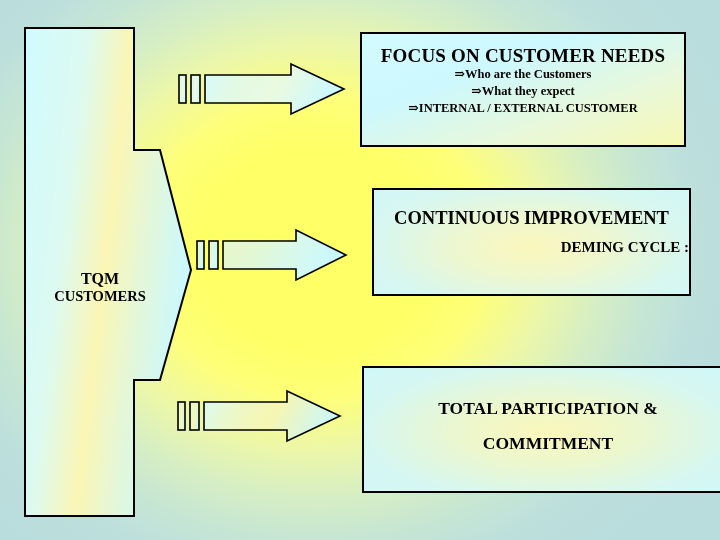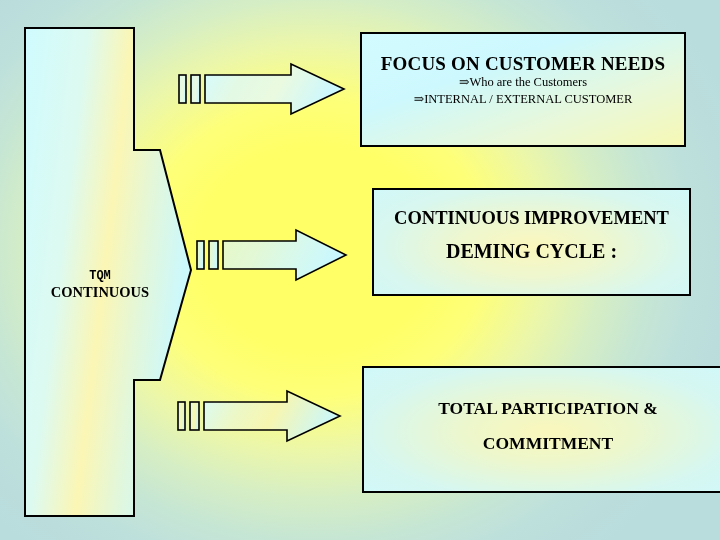--- a/index.html
+++ b/index.html
@@ -52,55 +52,55 @@
     text-align: center;
     color: #000000;
   }
 
   #box-focus {
     left: 360px; top: 32px; width: 326px; height: 115px;
     background: linear-gradient(160deg, #d2fbff 0%, #cdf8fd 35%, #e9f8d9 70%, #f6f8b4 100%);
   }
   #box-focus .title {
     font-size: 19px; font-weight: bold; letter-spacing: .2px;
-    margin-top: 20px; line-height: 1.05;
+    margin-top: 12px; line-height: 1.05;
   }
   #box-focus .bullet {
-    font-size: 12.5px; font-weight: normal; line-height: 1.35;
+    font-size: 12.5px; font-weight: bold; line-height: 1.35;
   }
 
   #box-ci {
     left: 372px; top: 188px; width: 319px; height: 108px;
     background: radial-gradient(ellipse 78% 95% at 50% 55%, #fbf7bd 0%, #eef7cf 30%, #d8f7ef 62%, #cdf8fd 100%);
   }
   #box-ci .title {
     font-size: 18.5px; font-weight: bold; margin-top: 18px; line-height: 1.1;
   }
   #box-ci .line {
-    font-size: 20px; font-weight: bold; line-height: 1.32;
+    font-size: 15px; font-weight: bold; line-height: 1.32; text-align: right;
   }
   #box-ci .line.first { margin-top: 10px; }
 
   #box-tp {
     left: 362px; top: 366px; width: 372px; height: 127px;
     background: radial-gradient(ellipse 80% 90% at 50% 52%, #faf7bb 0%, #edf7cc 28%, #d6f7f1 62%, #ccf8fe 100%);
   }
   #box-tp .title {
     font-size: 17.5px; font-weight: bold; line-height: 1.4; margin-top: 28px;
   }
 
   
   #tqm-label {
     position: absolute;
     left: 25px; top: 270px; width: 150px;
     text-align: center;
     color: #000000;
     pointer-events: none;
   }
-  #tqm-label .l1 { font-size: 12px; font-weight: bold; line-height: 1.15; font-family: Liberation Mono, monospace; }
+  #tqm-label .l1 { font-size: 16px; font-weight: bold; line-height: 1.15; }
   #tqm-label .l2 { font-size: 14.5px; font-weight: bold; line-height: 1.15; }
 </style>
 </head>
 <body>
 
 <div id="slide">
 
   <div id="bg-gradient"></div>
 
   <div id="left-arrow">
@@ -113,21 +113,21 @@
           <stop offset="78%" stop-color="#e4f7d8"></stop>
           <stop offset="100%" stop-color="#cdf8fb"></stop>
         </linearGradient>
       </defs>
       <path d="M 0,0 L 109,0 L 109,122 L 135,122 L 166,242 L 135,352 L 109,352 L 109,488 L 0,488 Z" fill="url(#lgArrow)" stroke="#000000" stroke-width="2"></path>
     </svg>
   </div>
 
   <div id="tqm-label">
     <div class="l1">TQM</div>
-    <div class="l2">CONTINUOUS</div>
+    <div class="l2">CUSTOMERS</div>
   </div>
 
   <div class="mini-arrow" style="left:178px; top:63px; width:168px; height:52px;">
     <svg width="168" height="52" viewBox="0 0 168 52">
       <defs>
         <linearGradient id="lgA1" x1="0" y1="0" x2="1" y2="0.2">
           <stop offset="0%" stop-color="#d5fbff"></stop>
           <stop offset="30%" stop-color="#e3f9e4"></stop>
           <stop offset="60%" stop-color="#eafae0"></stop>
           <stop offset="100%" stop-color="#cbf7ff"></stop>
@@ -167,20 +167,21 @@
       </defs>
       <rect x="1" y="12" width="7" height="28" fill="url(#lgA3)" stroke="#000" stroke-width="1.6"></rect>
       <rect x="13" y="12" width="9" height="28" fill="url(#lgA3)" stroke="#000" stroke-width="1.6"></rect>
       <path d="M 27,12 L 110,12 L 110,1 L 163,26 L 110,51 L 110,40 L 27,40 Z" fill="url(#lgA3)" stroke="#000" stroke-width="1.6"></path>
     </svg>
   </div>
 
   <div class="tbox" id="box-focus">
     <div class="title">FOCUS ON CUSTOMER NEEDS</div>
     <div class="bullet">⇒Who are the Customers</div>
+    <div class="bullet">⇒What they expect</div>
     <div class="bullet">⇒INTERNAL / EXTERNAL CUSTOMER</div>
   </div>
 
   <div class="tbox" id="box-ci">
     <div class="title">CONTINUOUS IMPROVEMENT</div>
     <div class="line first">DEMING CYCLE :</div>
   </div>
 
   <div class="tbox" id="box-tp">
     <div class="title">TOTAL PARTICIPATION &amp;</div>

